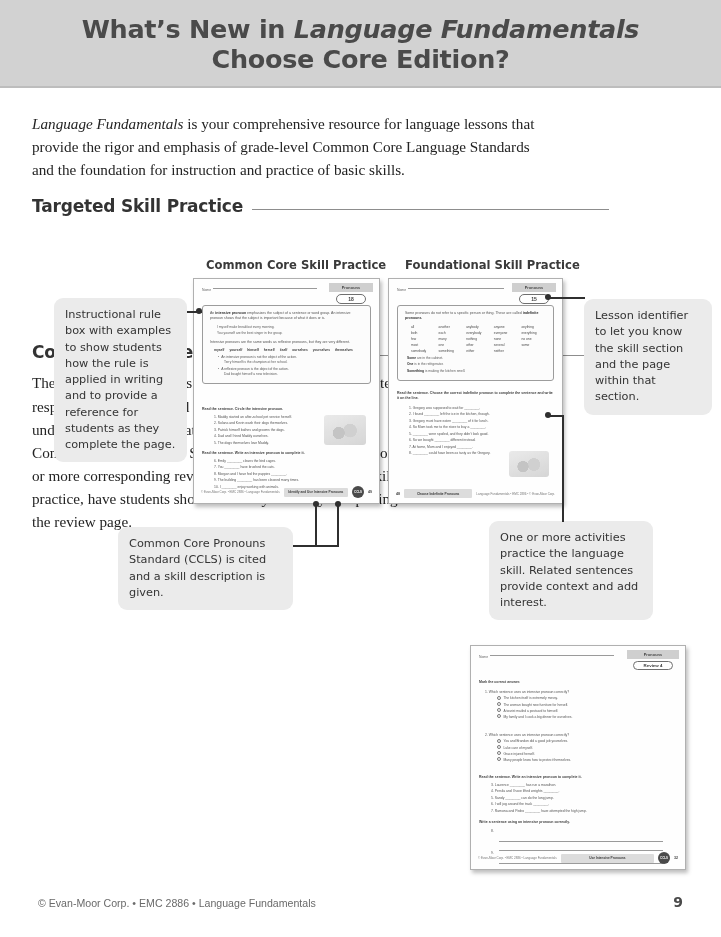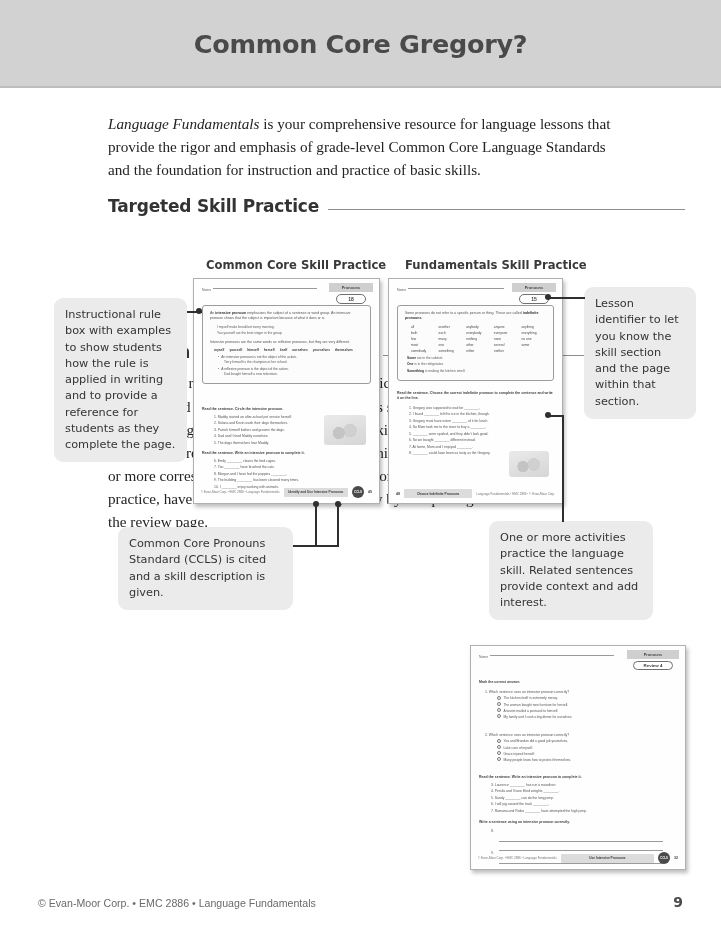--- a/index.html
+++ b/index.html
@@ -27,21 +27,21 @@
     font-weight:bold;
     font-size:25.5px;
     letter-spacing:-0.3px;
     color:#4a4a4a;
     line-height:1.16;
     white-space:nowrap;
   }
   .banner-line em { font-style:italic; }
 
   
-  .page { position:relative; width:721px; padding:0 108px; }
+  .page { position:relative; width:721px; padding:0 32px; }
 
   .intro {
     font-size:15.2px;
     line-height:1.52;
     color:#232323;
     margin-top:24px;
     width:505px;
   }
   .intro em { font-style:italic; }
 
@@ -211,21 +211,21 @@
     position:absolute;
     background:#ebebeb;
     border-radius:9px;
     font-family:"DejaVu Sans", sans-serif;
     font-size:11.3px;
     line-height:1.44;
     color:#343434;
     padding:9px 11px;
   }
   .c-rule     { left:54px;  top:298px; width:133px; }
-  .c-lesson   { left:584px; top:287px; width:112px; }
+  .c-lesson   { left:584px; top:299px; width:128px; }
   .c-ccls     { left:118px; top:527px; width:175px; }
   .c-activity { left:489px; top:521px; width:164px; }
 
   
   .ln { position:absolute; background:#2f2f2f; }
   .dot {
     position:absolute; width:6px; height:6px; border-radius:50%;
     background:#2f2f2f;
   }
 
@@ -242,21 +242,24 @@
     font-family:"DejaVu Sans", sans-serif;
     font-weight:bold;
     font-size:14px;
     color:#4a4a4a;
   }
 </style>
 </head>
 <body>
 
 <div class="banner">
-  <div class="banner-line">Common Core Gregory?</div>
+  <div class="banner-line">
+    <span>What’s New in </span><em>Language Fundamentals</em>
+  </div>
+  <div class="banner-line">Choose Core Edition?</div>
 </div>
 
 <div class="page">
 
   <p class="intro">
     <em>Language Fundamentals</em><span> is your comprehensive resource for language lessons that provide the rigor and emphasis of grade-level Common Core Language Standards and the foundation for instruction and practice of basic skills.</span>
   </p>
 
   <div class="section-head">
     <span class="title">Targeted Skill Practice</span>
@@ -266,21 +269,21 @@
   <div class="section-head" style="margin-top:126px;width:577px;">
     <span class="title">Common Core Review Pages</span>
     <span class="rule"></span>
   </div>
   <p class="intro" style="margin-top:9px;width:375px;">There are 18 review pages with multiple choice, constructed response, and open-ended questions to assess students’ understanding and application of the focus skill. Each Common Core Language Standard cited in this book has one or more corresponding review pages. After completing skill practice, have students show what they know by completing the review page.</p>
 
 </div>
 
 <div class="thumb-captions">
   <div class="thumb-cap left">Common Core Skill Practice</div>
-  <div class="thumb-cap right">Fundamentals Skill Practice</div>
+  <div class="thumb-cap right">Foundational Skill Practice</div>
 </div>
 
 <div class="sheet s1">
   <div class="sh-name">
     <span>Name</span><span class="rule-ln"></span>
   </div>
   <div class="badge">
     <div class="b-top">Pronouns</div>
     <div class="b-num">18</div>
   </div>

